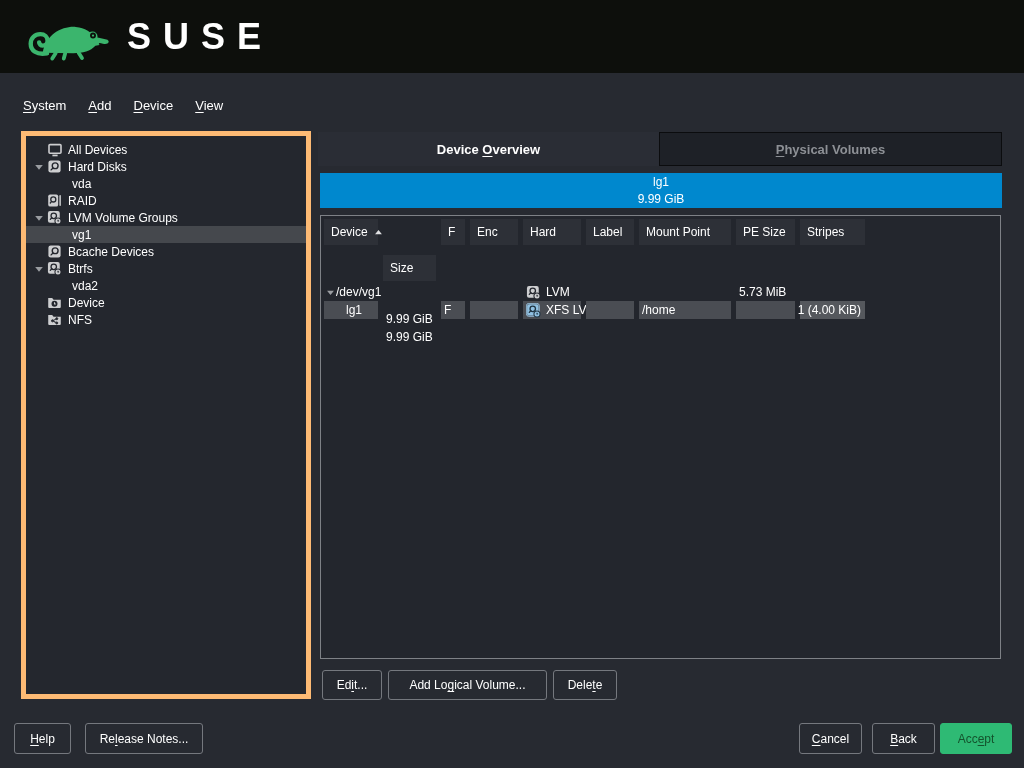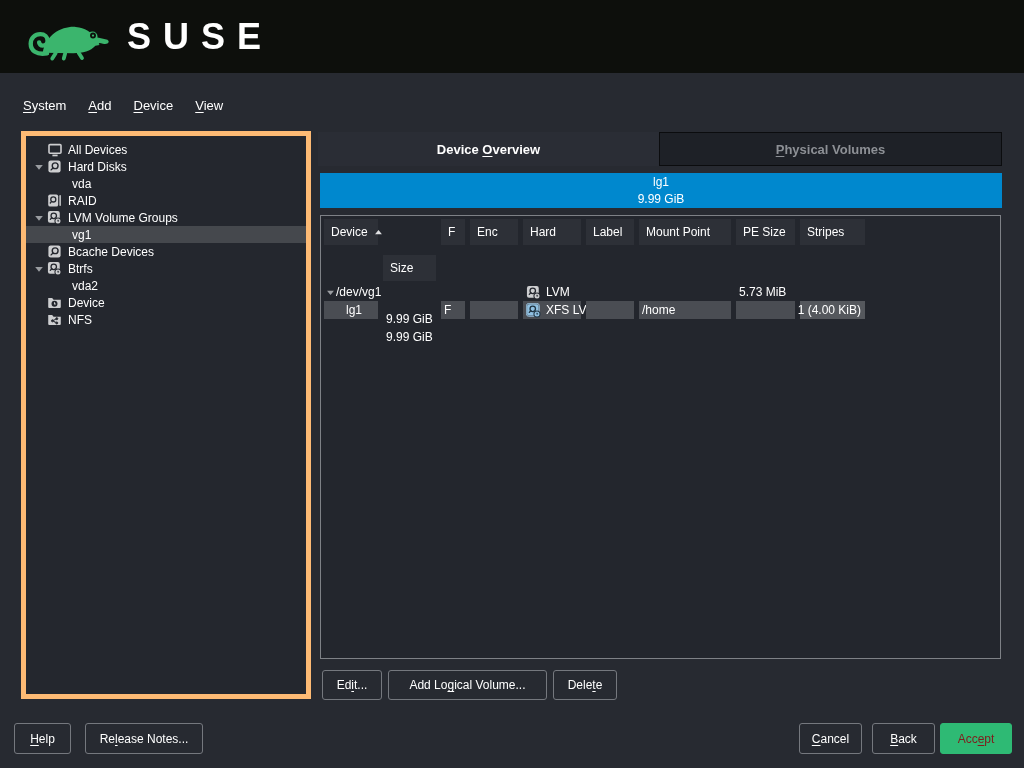--- a/index.html
+++ b/index.html
@@ -93,21 +93,21 @@
     font-family:"Liberation Sans", sans-serif;
   }
   .btn-edit { left:322px; top:670px; width:60px; }
   .btn-addlv { left:388px; top:670px; width:159px; }
   .btn-delete { left:553px; top:670px; width:64px; }
   .fbtn { top:723px; height:31px; }
   .btn-help { left:14px; width:57px; }
   .btn-relnotes { left:85px; width:118px; }
   .btn-cancel { left:799px; width:63px; }
   .btn-back { left:872px; width:63px; }
-  .btn-accept { left:940px; width:72px; background:#2eba74; border-color:#2eba74; color:#7f1d1d; }
+  .btn-accept { left:940px; width:72px; background:#2eba74; border-color:#2eba74; color:#14532d; }
 </style>
 </head>
 <body>
 
 <svg width="0" height="0" style="position:absolute">
   <defs>
     <symbol id="sym-monitor" viewBox="0 0 16 16">
       <rect x="2" y="2.6" width="12" height="8.6" rx="1" fill="none" stroke="#cdced0" stroke-width="1.6"></rect>
       <rect x="5.4" y="12.6" width="5.2" height="1.7" fill="#cdced0"></rect>
     </symbol>

